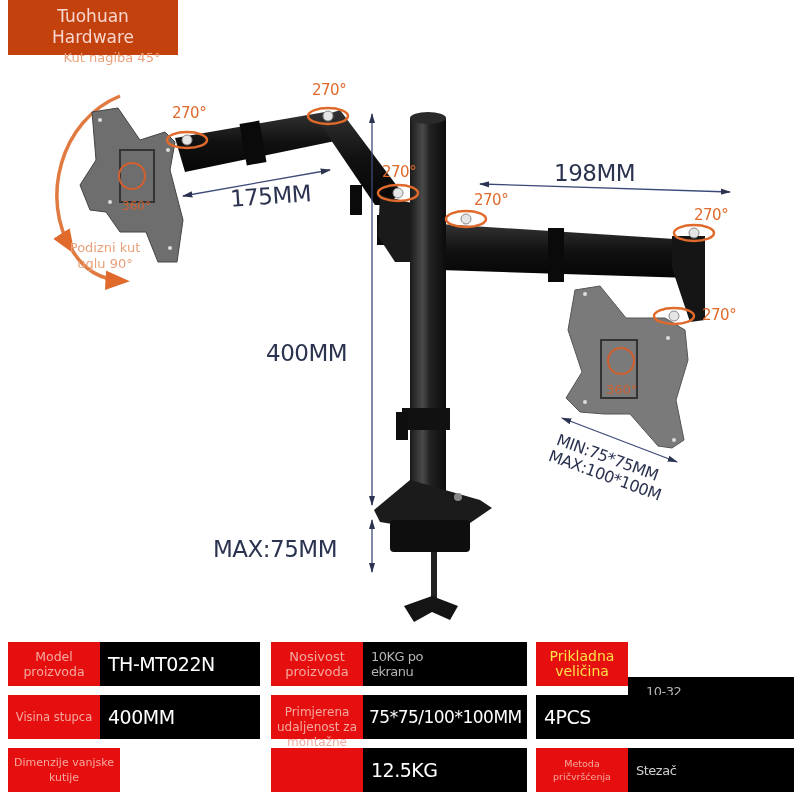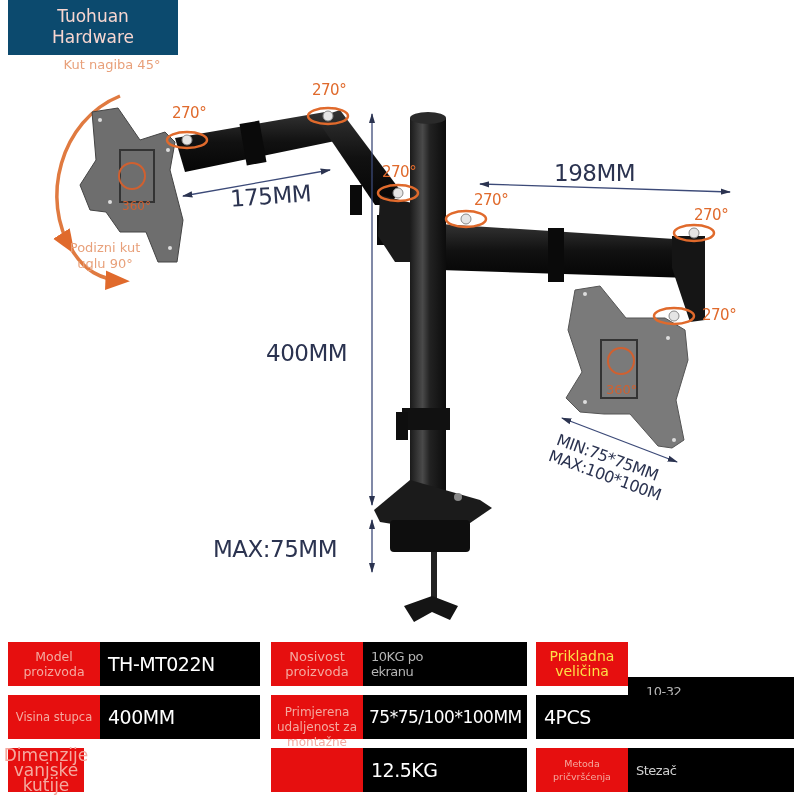--- a/index.html
+++ b/index.html
@@ -1,21 +1,21 @@
 <!DOCTYPE html>
 <html><head>
 <meta charset="utf-8">
 <style>
   * { box-sizing: border-box; margin: 0; padding: 0; }
   html, body { width: 800px; height: 800px; background: #ffffff; overflow: hidden; }
   body { position: relative; font-family: "DejaVu Sans", "Liberation Sans", sans-serif; }
 
   .brand {
     position: absolute; left: 8px; top: 0; width: 170px; height: 55px;
-    background: #0c4a6e; color: #f8d6d0;
+    background: #c2410c; color: #f8d6d0;
     font-size: 17px; line-height: 21px; text-align: center;
     padding-top: 6px;
   }
   .brand span { display: block; }
 
   .orange-label {
     position: absolute; color: #e8a07a; font-size: 13px; line-height: 16px; text-align: center;
   }
   .deg {
     position: absolute; color: #e06a2c; font-size: 15px; letter-spacing: -0.5px;
@@ -144,21 +144,21 @@
       <circle cx="674" cy="316" r="5"></circle>
   </g>
 
   <line x1="183" y1="196" x2="330" y2="170" stroke="#3c4a78" stroke-width="1.3" marker-start="url(#arrowNavy)" marker-end="url(#arrowNavy)"></line>
   <line x1="480" y1="184" x2="730" y2="192" stroke="#3c4a78" stroke-width="1.3" marker-start="url(#arrowNavy)" marker-end="url(#arrowNavy)"></line>
   <line x1="372" y1="114" x2="372" y2="505" stroke="#3c4a78" stroke-width="1.3" marker-start="url(#arrowNavy)" marker-end="url(#arrowNavy)"></line>
   <line x1="372" y1="520" x2="372" y2="572" stroke="#3c4a78" stroke-width="1.3" marker-start="url(#arrowNavy)" marker-end="url(#arrowNavy)"></line>
   <line x1="562" y1="418" x2="677" y2="462" stroke="#3c4a78" stroke-width="1.3" marker-start="url(#arrowNavy)" marker-end="url(#arrowNavy)"></line>
 </svg>
 
-<div class="orange-label" style="left:52px; top:57px; width:120px;">Kut nagiba 45°</div>
+<div class="orange-label" style="left:52px; top:50px; width:120px;">Kut nagiba 45°</div>
 <div class="orange-label" style="left:60px; top:240px; width:90px;">
   <span style="display:block">Podizni kut</span>
   <span style="display:block">uglu 90°</span>
 </div>
 
 <div class="deg" style="left:172px; top:104px;">270°</div>
 <div class="deg" style="left:312px; top:81px;">270°</div>
 <div class="deg" style="left:382px; top:163px;">270°</div>
 <div class="deg" style="left:474px; top:191px;">270°</div>
 <div class="deg" style="left:694px; top:206px;">270°</div>
@@ -192,21 +192,21 @@
   </div>
   <div class="spec-cell" style="left:271px; top:695px; width:256px;">
     <div class="spec-key" style="width:92px; font-size:12px; align-items:flex-start; padding-top:10px; overflow:visible; height:auto; min-height:44px;">Primjerena udaljenost za montažne rupe</div>
     <div class="spec-val" style="font-size:17px; padding-left:6px;">75*75/100*100MM</div>
   </div>
   <div class="spec-cell" style="left:536px; top:695px; width:258px;">
     <div class="spec-val">4PCS</div>
   </div>
 
   <div class="spec-cell" style="left:8px; top:748px; width:252px;">
-    <div class="spec-key" style="width:76px; font-size:17px;text-align:center;">Dimenzije vanjske kutije</div>
+    <div class="spec-key" style="width:112px; font-size:11px;text-align:center;">Dimenzije vanjske kutije</div>
   </div>
   <div class="spec-cell" style="left:271px; top:748px; width:256px;">
     <div class="spec-key" style="width:92px;"></div>
     <div class="spec-val" style="padding-right:70px;">12.5KG</div>
   </div>
   <div class="spec-cell" style="left:536px; top:748px; width:258px;">
     <div class="spec-key tiny" style="width:92px;">Metoda pričvršćenja</div>
     <div class="spec-val" style="font-size:13px; color:#d0d0d0; padding-left:8px;">Stezač</div>
   </div>
 </div>

